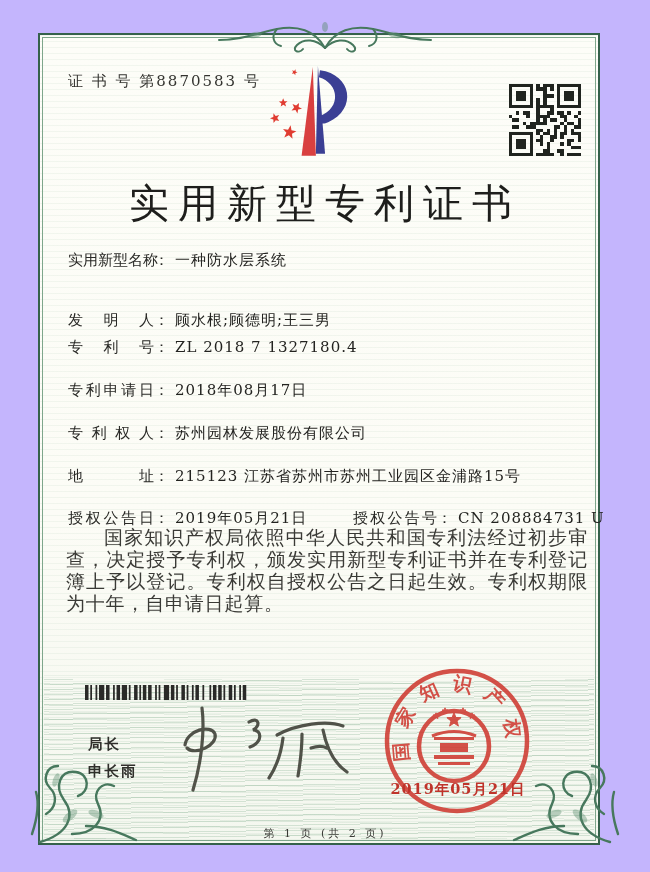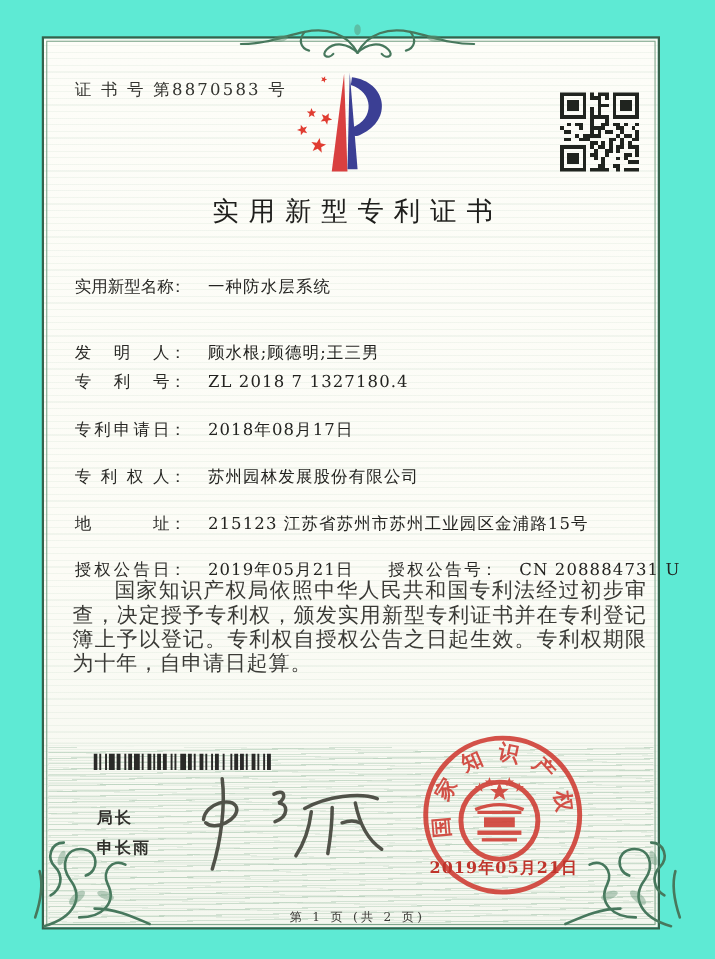--- a/index.html
+++ b/index.html
@@ -4,21 +4,21 @@
 <style>
   * { margin:0; padding:0; box-sizing:border-box; }
   html,body { width:650px; height:872px; }
   body {
     font-family: "DejaVu Serif", "Liberation Serif", serif;
     background:#fbfaf5;
     position:relative;
     overflow:hidden;
     color:#2b2b28;
   }
-  .page { position:absolute; inset:0; background:#5eead4; }
+  .page { position:absolute; inset:0; background:#c4b5fd; }
 
   
   .frame {
     position:absolute; left:38px; top:33px; width:562px; height:812px;
     border:2.5px solid #35614b;
     background:
       repeating-linear-gradient(180deg, rgba(140,180,152,0.10) 0 1px, rgba(255,255,255,0) 1px 6px),
       linear-gradient(180deg, #fdfdf8 0%, #fcfcf6 60%, #f4f7ef 100%);
   }
   .frame::before {
@@ -41,34 +41,34 @@
   
   .cert-no {
     position:absolute; left:68px; top:72px;
     font-size:15px; letter-spacing:2px; color:#33332f;
   }
   .logo { position:absolute; left:262px; top:62px; width:120px; height:102px; }
   .qr   { position:absolute; left:509px; top:84px; width:72px; height:72px; }
 
   .title {
     position:absolute; left:0; right:0; top:176px;
-    text-align:center; font-size:24px; letter-spacing:9px;
+    text-align:center; font-size:40px; letter-spacing:9px;
     color:#1e1e1c; font-weight:500;
   }
 
   
   .fields { position:absolute; left:68px; top:251px; width:520px; font-size:15px; }
   .frow { position:absolute; left:0; white-space:nowrap; }
   .f-label {
     display:inline-block; width:86px;
     text-align:justify; text-align-last:justify;
     color:#292926;
   }
   .f-colon { display:inline-block; color:#292926; }
-  .f-value { display:inline-block; margin-left:20px; letter-spacing:1px; color:#232320; }
+  .f-value { display:inline-block; margin-left:6px; letter-spacing:1px; color:#232320; }
   .frow.r1 { top:0; }   .frow.r2 { top:60px; } .frow.r3 { top:87px; }
   .frow.r4 { top:130px;} .frow.r5 { top:173px;} .frow.r6 { top:216px; }
   .frow.r7 { top:258px;}
   .grant-no { position:absolute; left:285px; top:258px; white-space:nowrap; }
   .grant-no .f-label { width:84px; }
 
   
   .notice {
     position:absolute; left:66px; top:526px; width:522px;
     font-size:19px; line-height:22px; text-align:justify;

